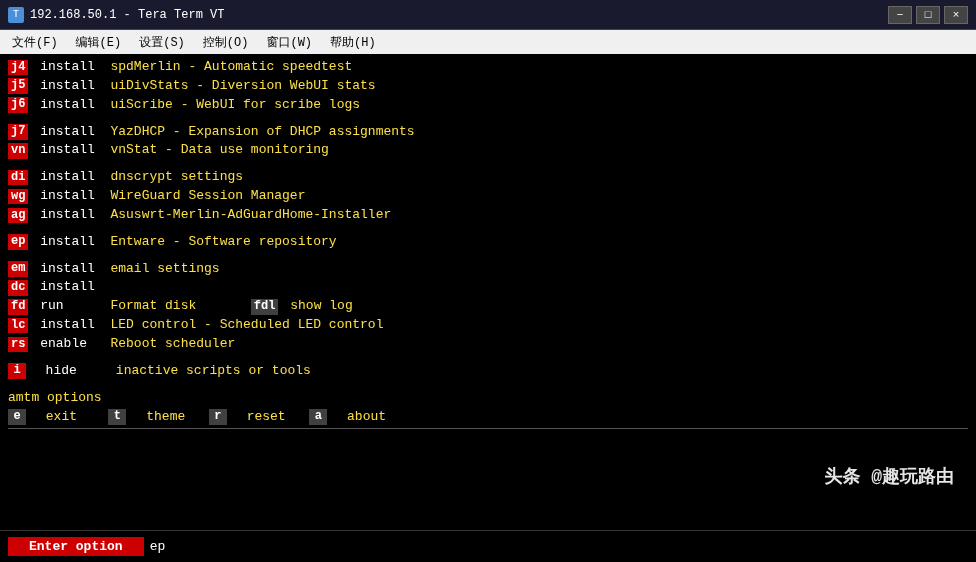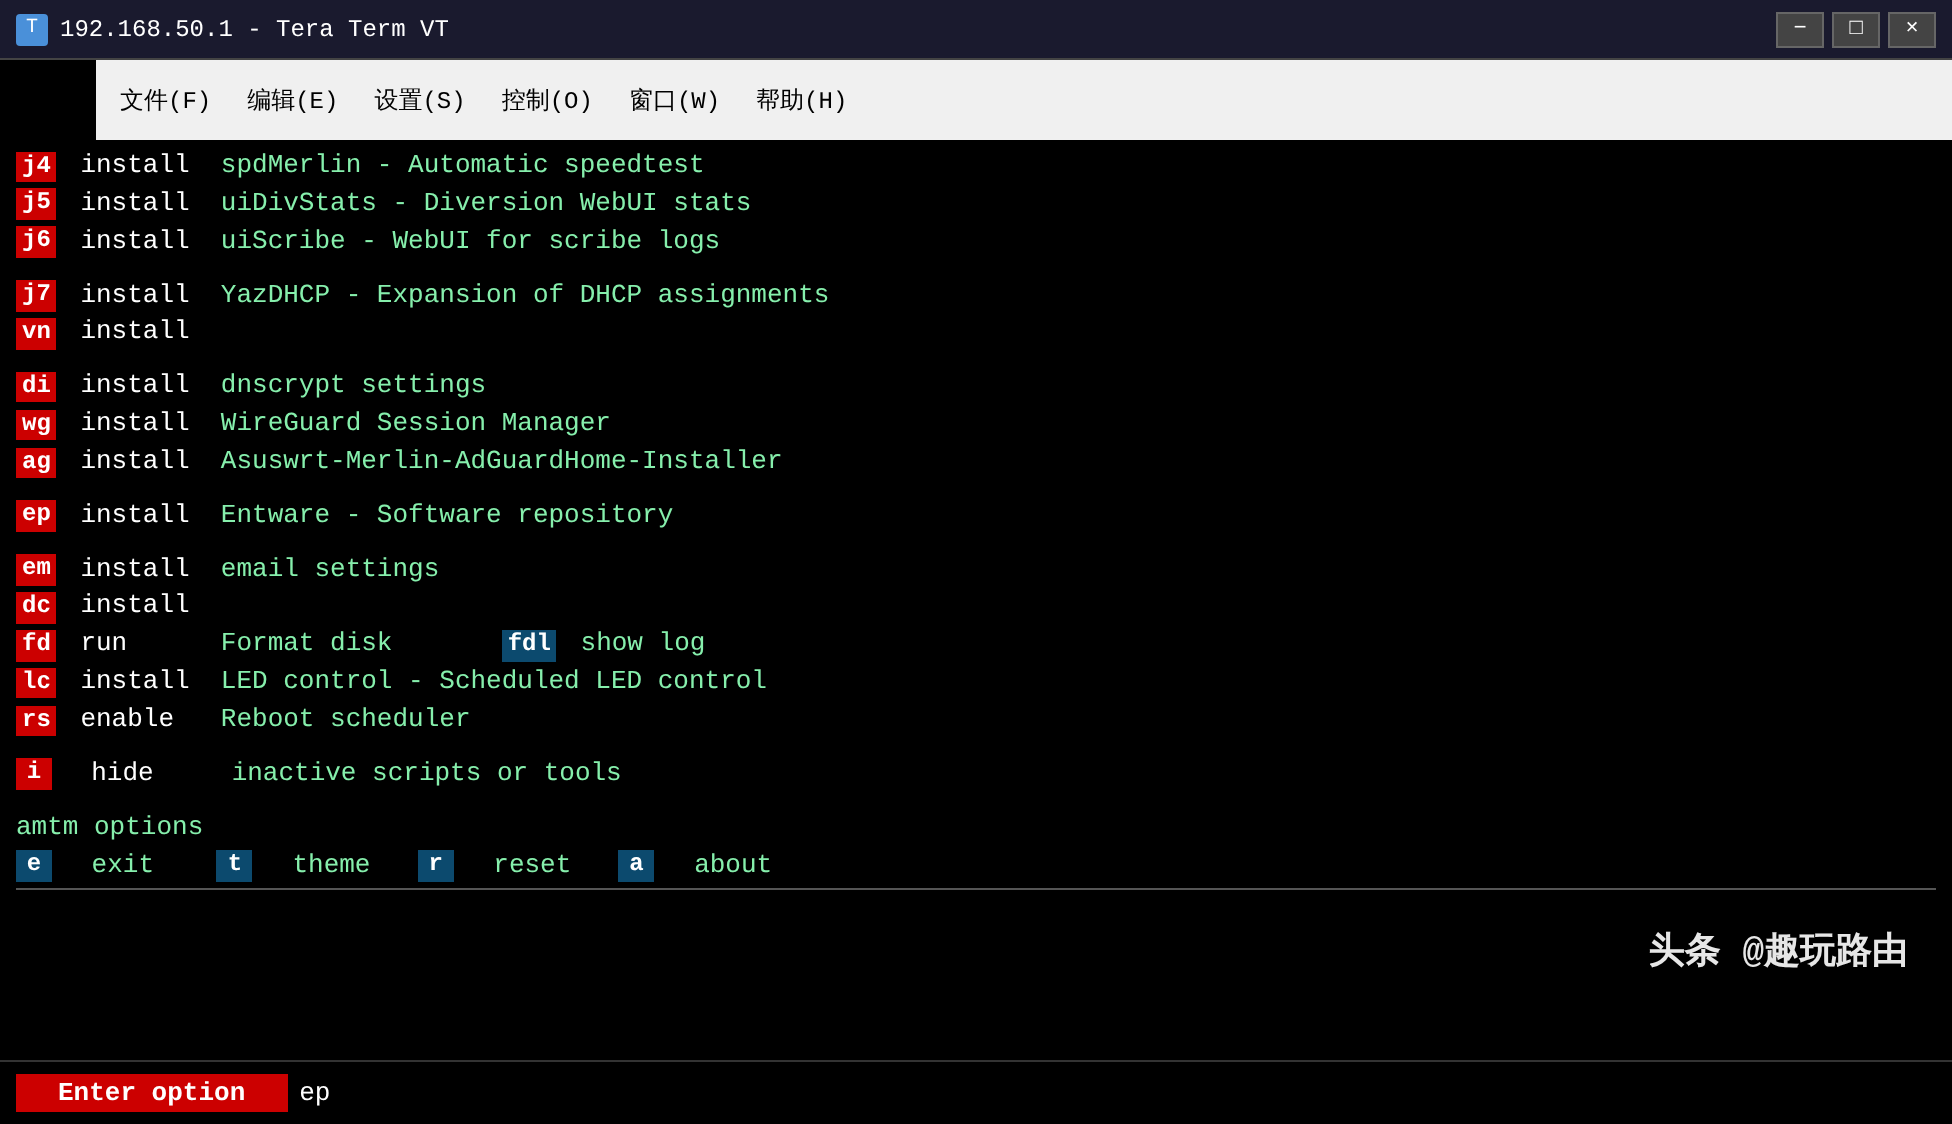--- a/index.html
+++ b/index.html
@@ -59,24 +59,23 @@
       cursor: pointer;
     }
 
     
     .menu-bar {
       background: #f0f0f0;
       color: #000;
       display: flex;
       align-items: center;
       padding: 2px 4px;
-      height: 40px;
+      height: 24px;
       gap: 2px;
       flex-shrink: 0;
-      margin-left: 48px;
     }
     .menu-item {
       padding: 2px 8px;
       font-size: 12px;
       cursor: pointer;
       color: #000;
     }
 
     
     .terminal {
@@ -99,24 +98,24 @@
       display: inline-block;
       padding: 0 3px;
       font-size: 12px;
       font-weight: bold;
       line-height: 1.3;
       margin-right: 4px;
       min-width: 18px;
       text-align: center;
     }
     .badge-red { background: #cc0000; color: #fff; }
-    .badge-green { background: #0c4a6e; color: #fff; text-align: center; }
+    .badge-green { background: #404040; color: #fff; text-align: center; }
 
     .cmd-text { color: #fff; }
-    .desc-text { color: #86efac; }
+    .desc-text { color: #fde047; }
 
     .section-gap { height: 8px; }
 
     .divider {
       border: none;
       border-top: 1px solid #555;
       margin: 2px 0;
     }
 
     
@@ -209,20 +208,21 @@
 
   <div class="line">
     <span class="badge badge-red">j7</span>
     <span class="cmd-text"> install  </span>
     <span class="desc-text">YazDHCP - Expansion of DHCP assignments</span>
   </div>
 
   <div class="line">
     <span class="badge badge-red">vn</span>
     <span class="cmd-text"> install  </span>
+    <span class="desc-text">vnStat - Data use monitoring</span>
   </div>
 
   <div class="section-gap"></div>
 
   <div class="line">
     <span class="badge badge-red">di</span>
     <span class="cmd-text"> install  </span>
     <span class="desc-text">dnscrypt settings</span>
   </div>
 

